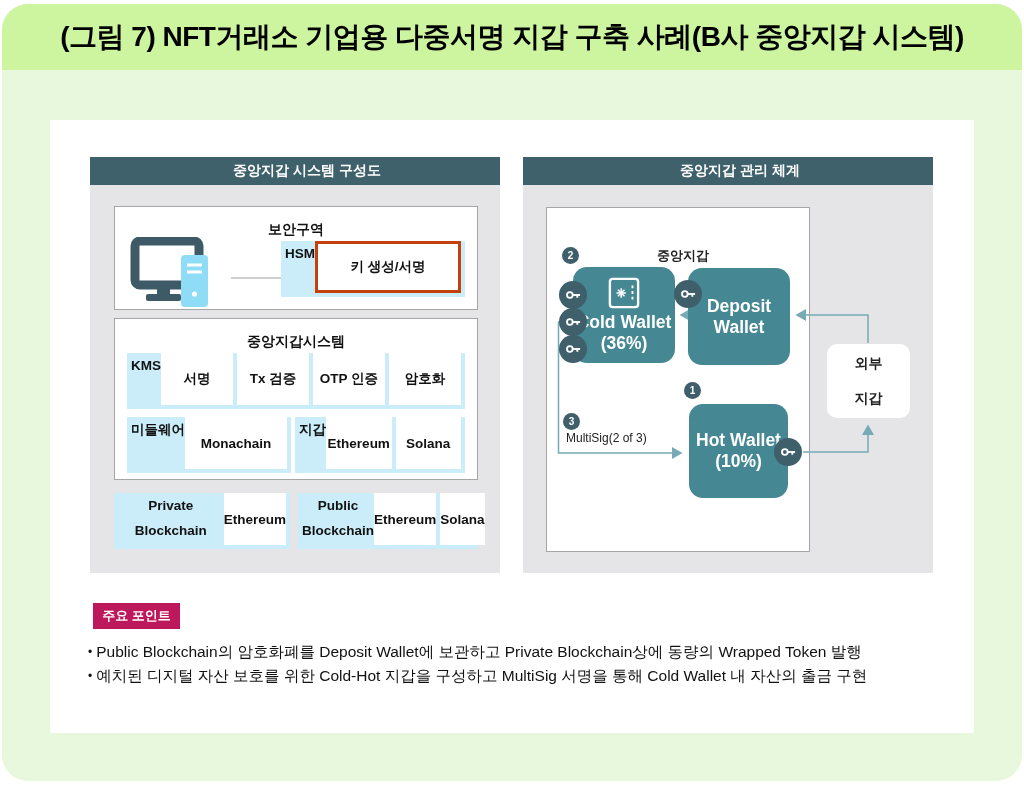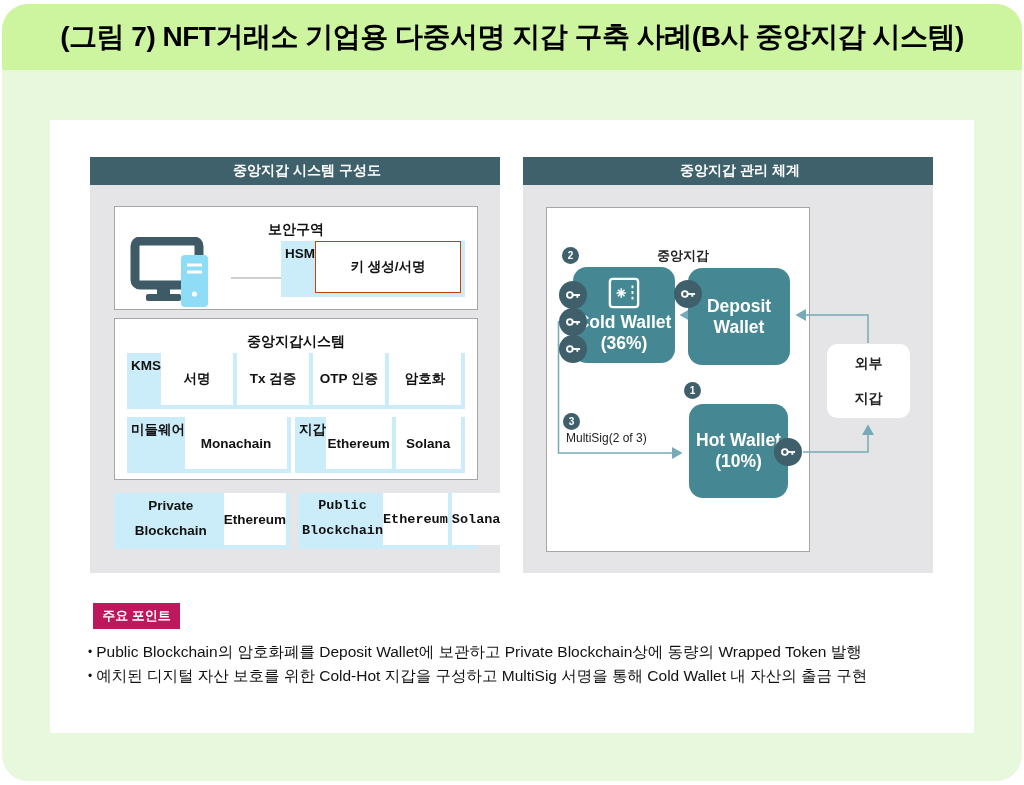--- a/index.html
+++ b/index.html
@@ -13,21 +13,21 @@
   .panel-header { height:28px; background:#3f616c; color:#fff; font-size:14px; font-weight:700; display:flex; align-items:center; justify-content:center;padding-left:24px; }
   .panel-body { position:relative; height:388px; background:#e5e5e7; }
 
   .wbox { position:absolute; background:#fff; border:1px solid #a6a6a6; }
   .wbox-title { position:absolute; top:8px; left:0; width:100%; text-align:center; font-size:14px; font-weight:700; color:#111;margin-top:6px; }
 
   .lb-block { position:absolute; background:#cbedf9; padding:0 4px 4px; display:flex; flex-direction:row; }
   .lb-title { height:25px; line-height:25px; text-align:center; font-weight:700; font-size:13.5px; color:#111; }
   .lb-cells { display:flex; gap:4px; flex:1; }
   .cell { background:#fff; flex:1; display:flex; align-items:center; justify-content:center; font-weight:700; font-size:13.5px; color:#111; }
-  .cell.bordered { border:1px solid #c2410c; }
+  .cell.bordered { border:3px solid #c2410c; }
 
   .conn-line { position:absolute; height:2px; background:#cfcfcf; }
 
   .wallet { position:absolute; background:#458893; border-radius:14px; color:#fff; display:flex; flex-direction:column; align-items:center; justify-content:center; text-align:center; font-weight:700; font-size:17.5px; line-height:21px; }
   .ext-wallet { position:absolute; background:#fff; border-radius:10px; color:#222; display:flex; flex-direction:column; align-items:center; justify-content:center; text-align:center; font-weight:600; font-size:14px; line-height:19px;gap:16px; }
   .keyc { position:absolute; width:28px; height:28px; border-radius:50%; background:#3f5f6b; display:flex; align-items:center; justify-content:center; z-index:5; }
   .badge { position:absolute; width:17px; height:17px; border-radius:50%; background:#3f5f6b; color:#fff; font-size:10px; font-weight:700; display:flex; align-items:center; justify-content:center; z-index:5; }
   .diag-label { position:absolute; font-size:13px; font-weight:600; color:#222; text-align:center; }
   .multisig-label { position:absolute; font-size:12px; color:#222; }
   .overlay-svg { position:absolute; left:0; top:0; z-index:2; }
@@ -97,21 +97,21 @@
             </div>
           </div>
         </div>
 
         <div class="lb-block" style="left:24px; top:308px; width:176px; height:56px;">
           <div class="lb-title">Private Blockchain</div>
           <div class="lb-cells">
             <div class="cell">Ethereum</div>
           </div>
         </div>
-        <div class="lb-block" style="left:208px; top:308px; width:180px; height:56px;font-family:Liberation Mono, monospace;">
+        <div class="lb-block" style="left:208px; top:308px; width:180px; height:56px;">
           <div class="lb-title">Public Blockchain</div>
           <div class="lb-cells">
             <div class="cell">Ethereum</div>
             <div class="cell">Solana</div>
           </div>
         </div>
       </div>
     </div>
 
     <div class="panel" style="left:473px; top:37px;">

